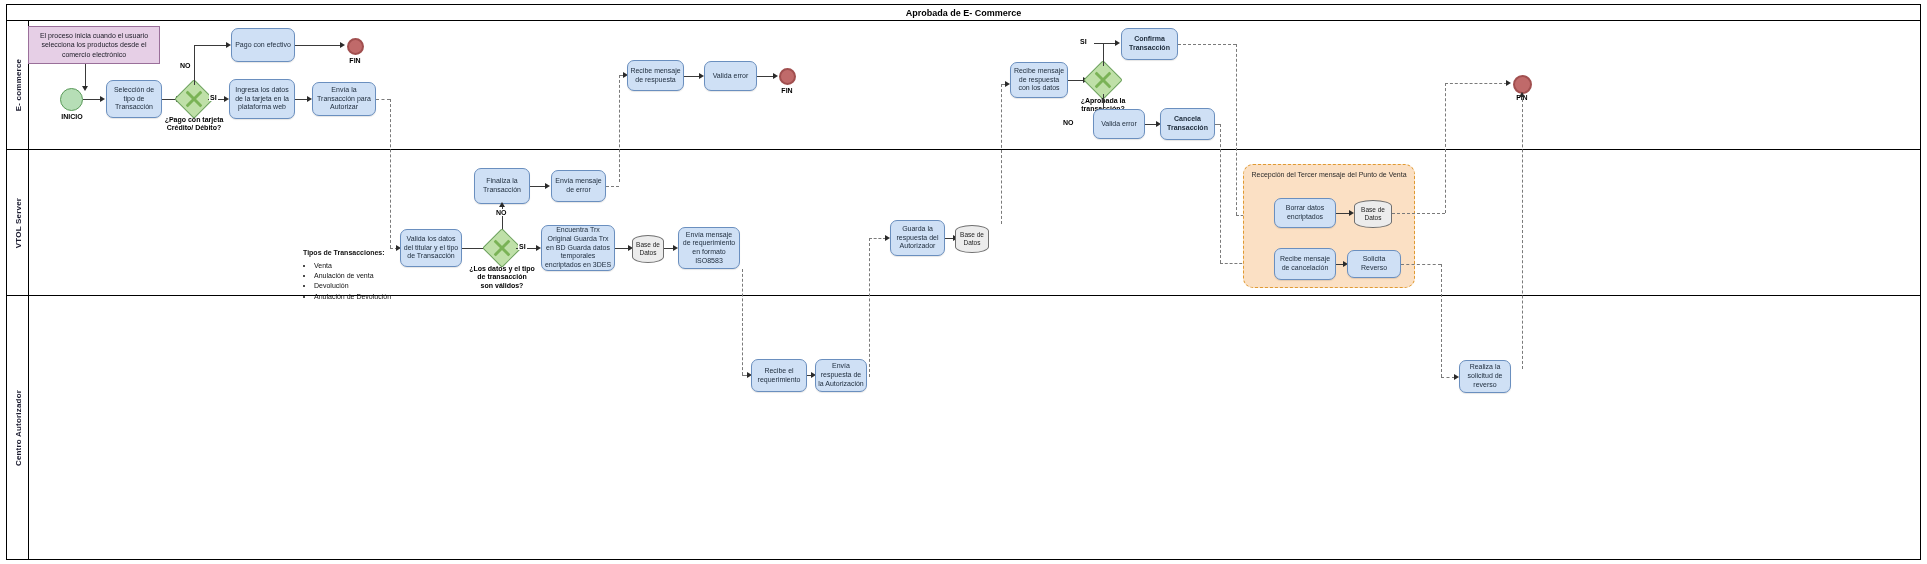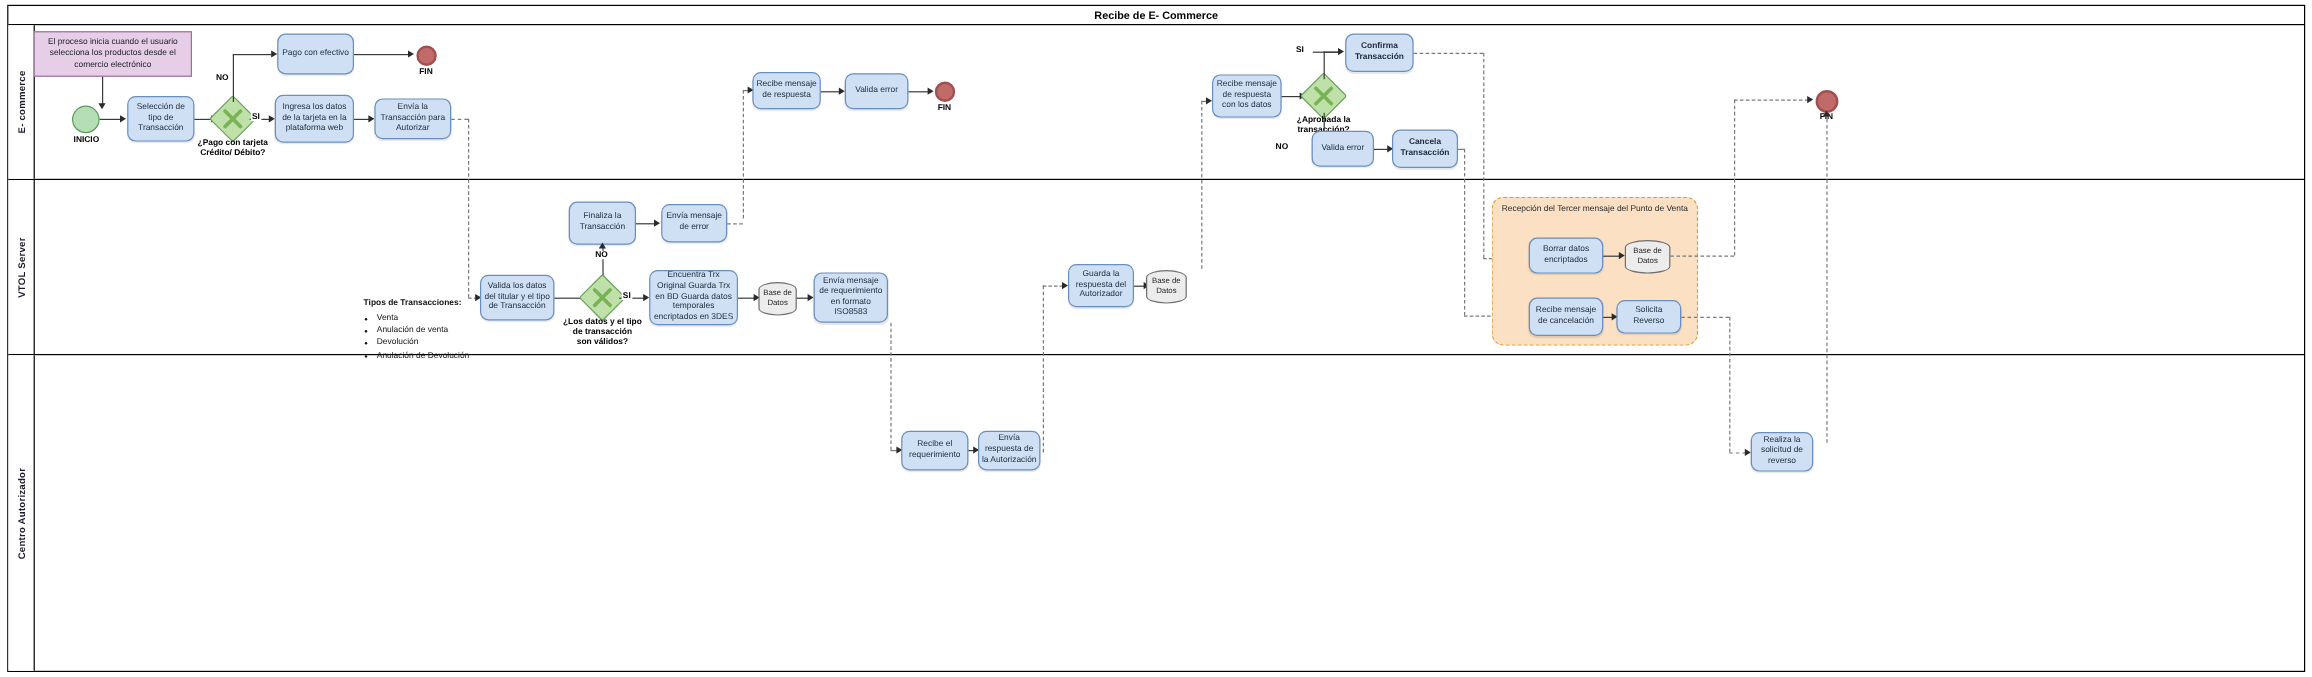--- a/index.html
+++ b/index.html
@@ -81,21 +81,21 @@
   .listblk .ttl{font-weight:bold;margin-bottom:3px;}
   .listblk ul{margin:0;padding-left:11px;}
   .listblk li{margin:0;}
 </style>
 </head>
 <body>
 
 <div id="stage">
 
   <div class="pool" style="left:6px;top:4px;width:1915px;height:556px;">
-    <div class="pool-title">Recibe de E- Commerce</div>
+    <div class="pool-title">Aprobada de E- Commerce</div>
   </div>
 
   <div class="lane" style="left:7px;top:21px;width:1913px;height:129px;">
     <div class="lane-hdr">
       <span>E- commerce</span>
     </div>
   </div>
   <div class="lane" style="left:7px;top:150px;width:1913px;height:146px;">
     <div class="lane-hdr">
       <span>VTOL Server</span>

